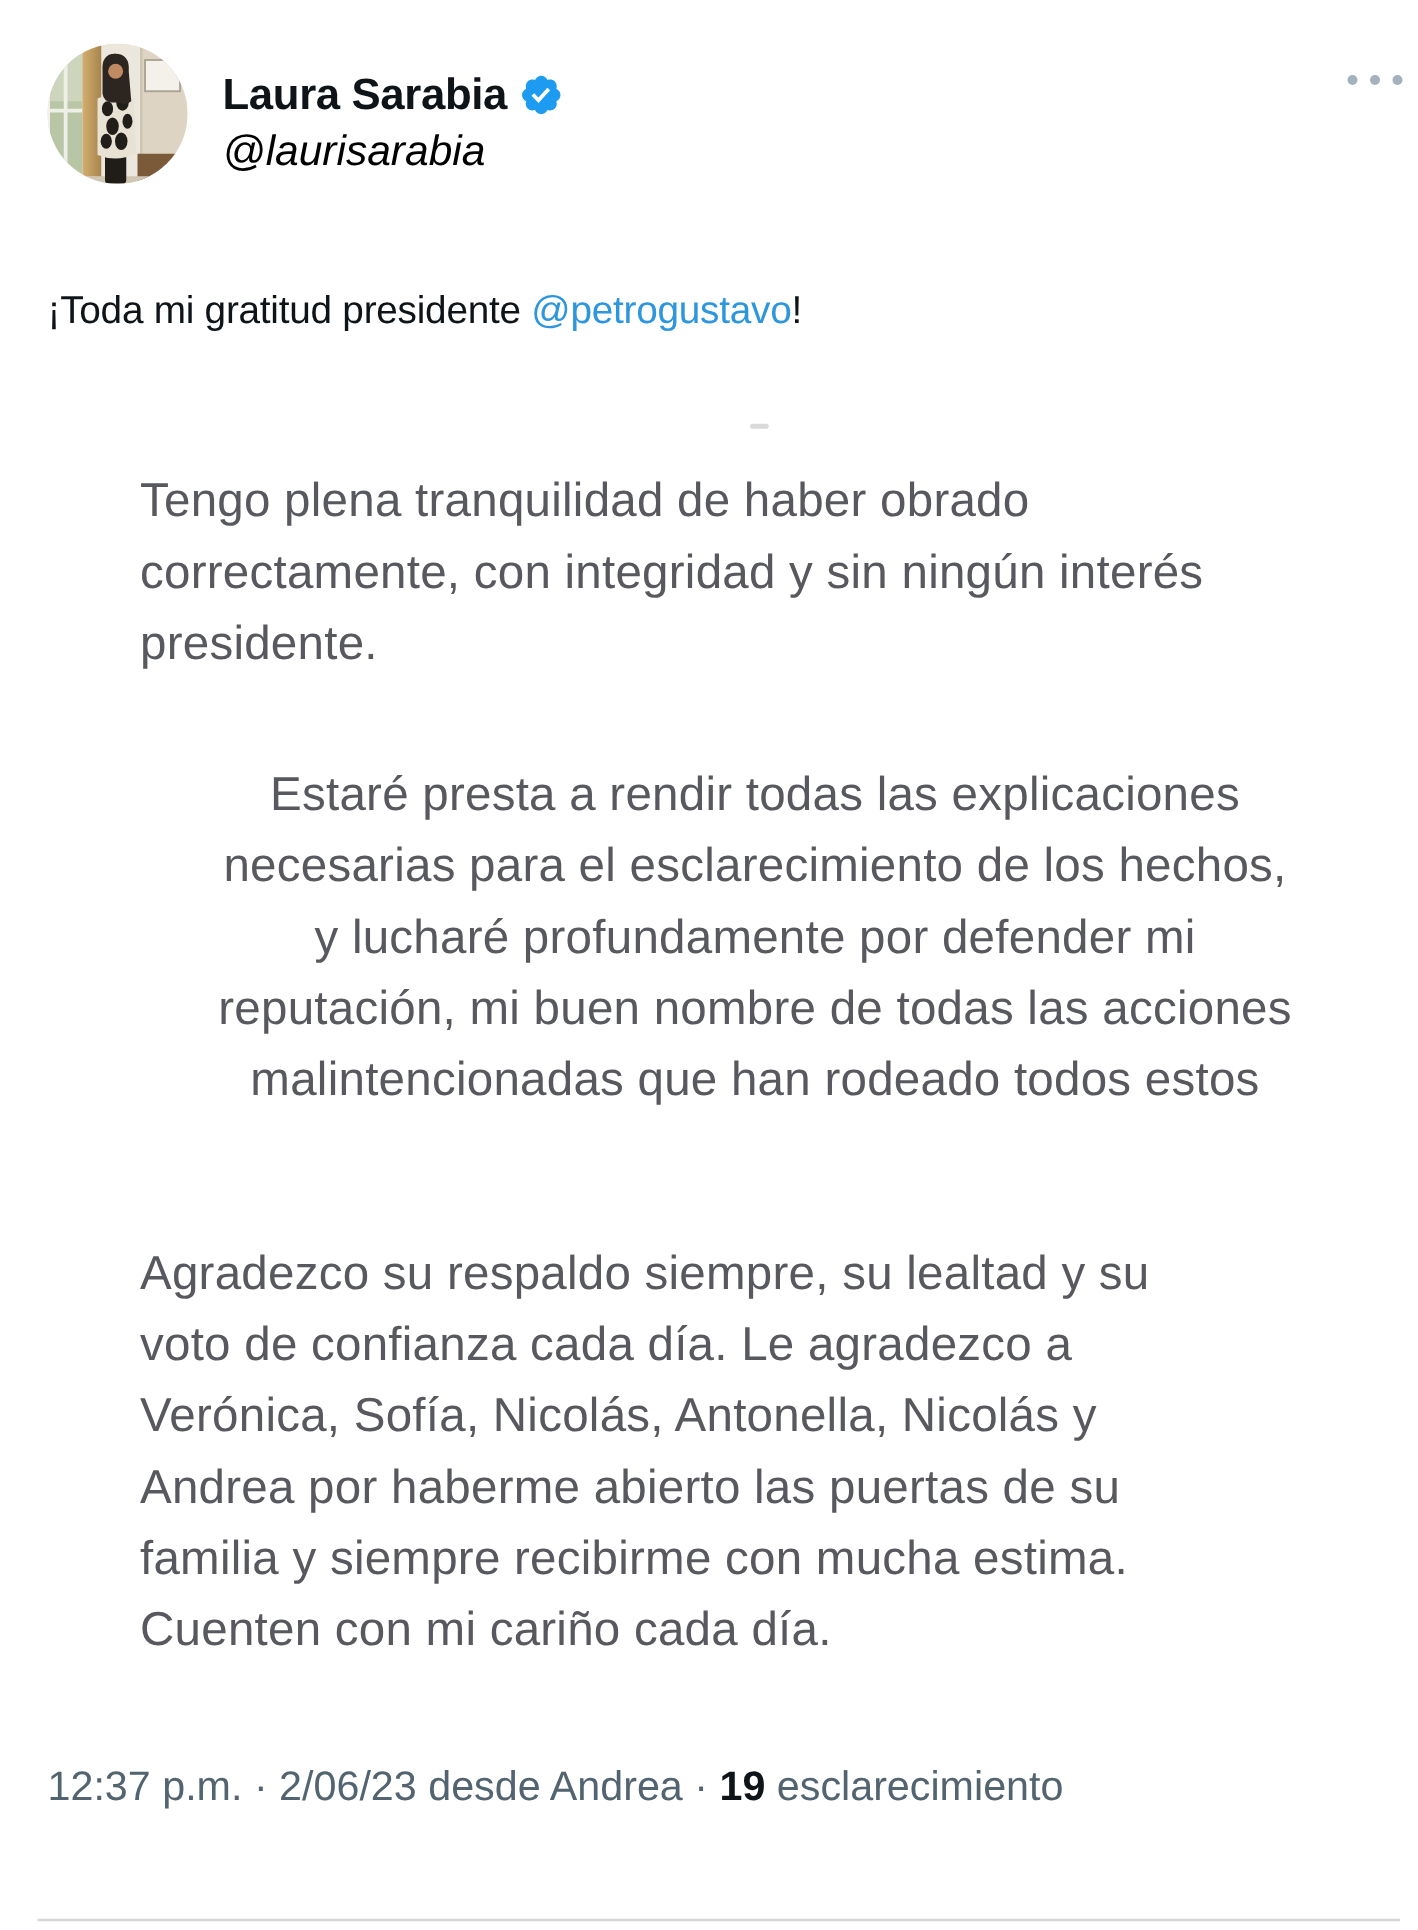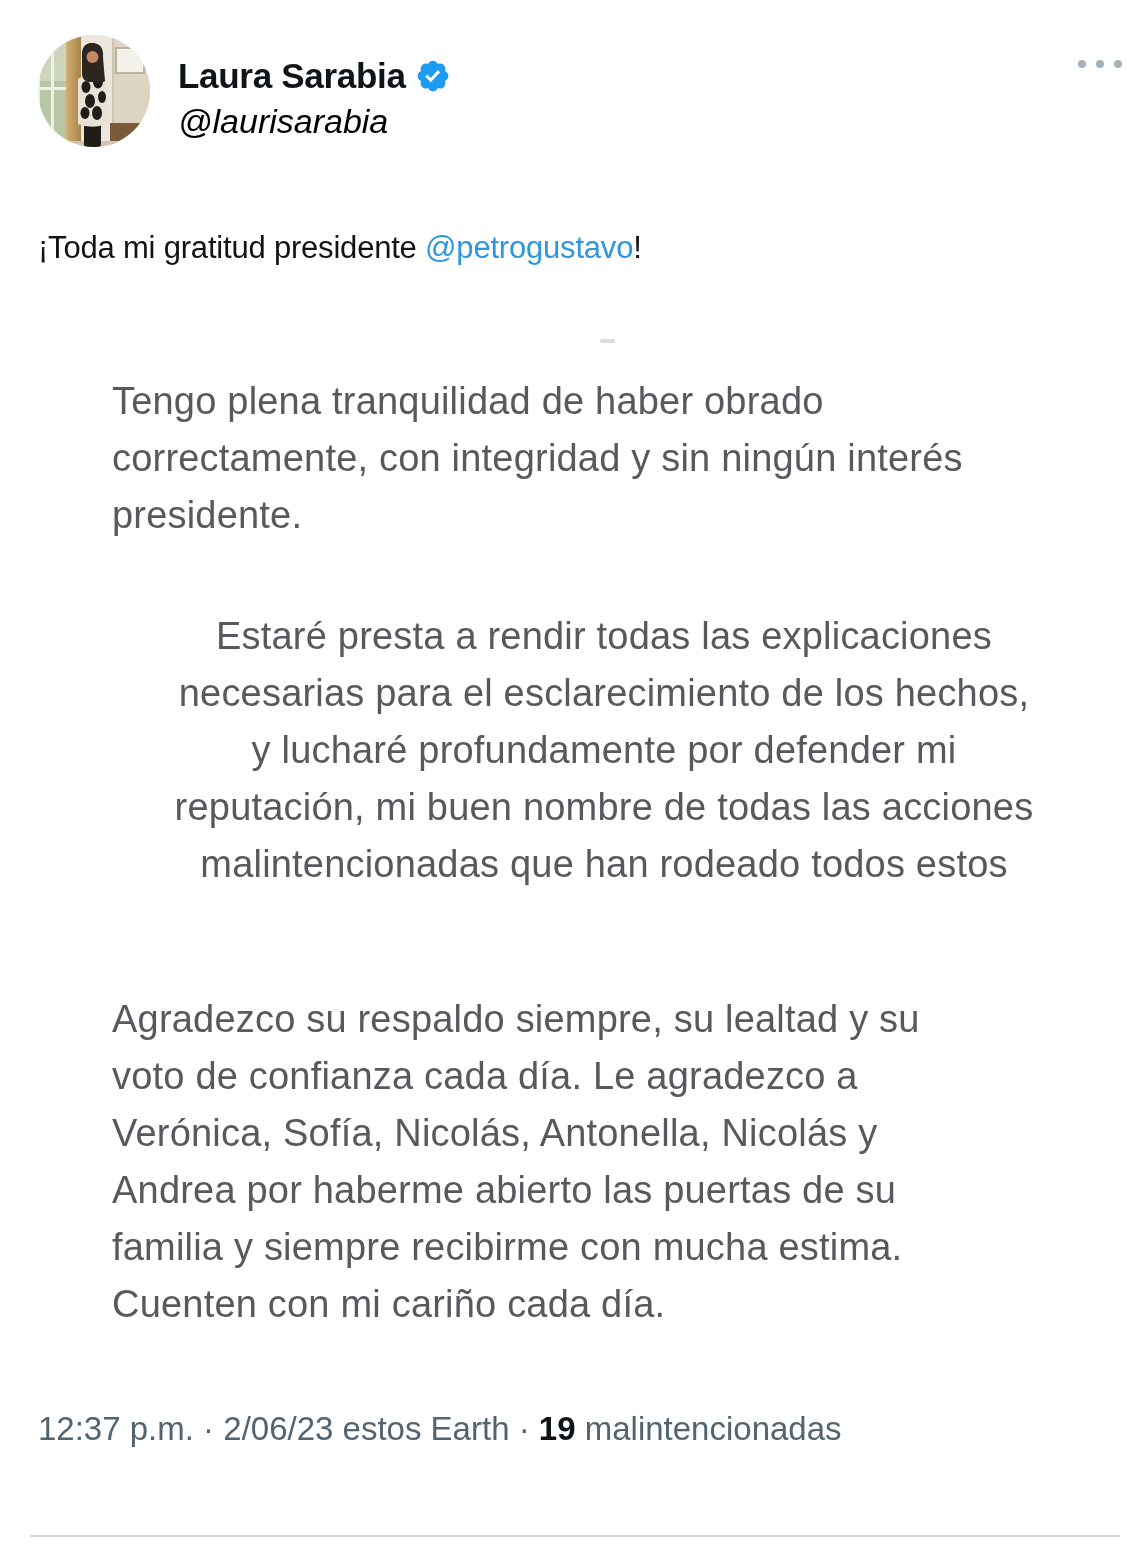--- a/index.html
+++ b/index.html
@@ -165,21 +165,21 @@
       <div class="line">Andrea por haberme abierto las puertas de su</div>
       <div class="line">familia y siempre recibirme con mucha estima.</div>
       <div class="line">Cuenten con mi cariño cada día.</div>
     </div>
   </div>
 
   <div class="footer">
     <span>12:37 p.m.</span>
     <span>·</span>
     <span>2/06/23</span>
-    <span>estos Earth</span>
+    <span>desde Andrea</span>
     <span>·</span>
     <span class="views-count">19</span>
-    <span>malintencionadas</span>
+    <span>esclarecimiento</span>
   </div>
 
   <div class="divider"></div>
 
 </div>
 
 </body></html>

